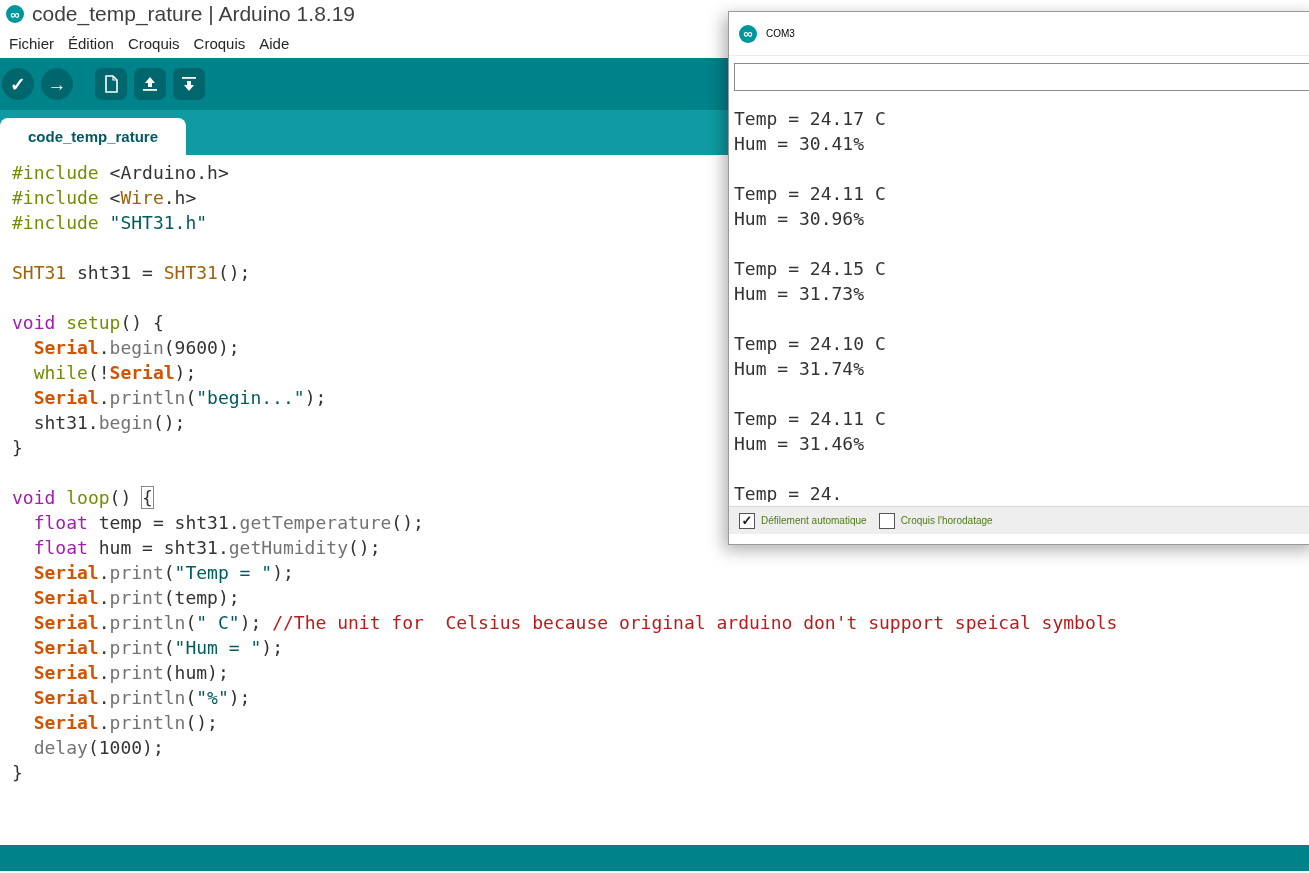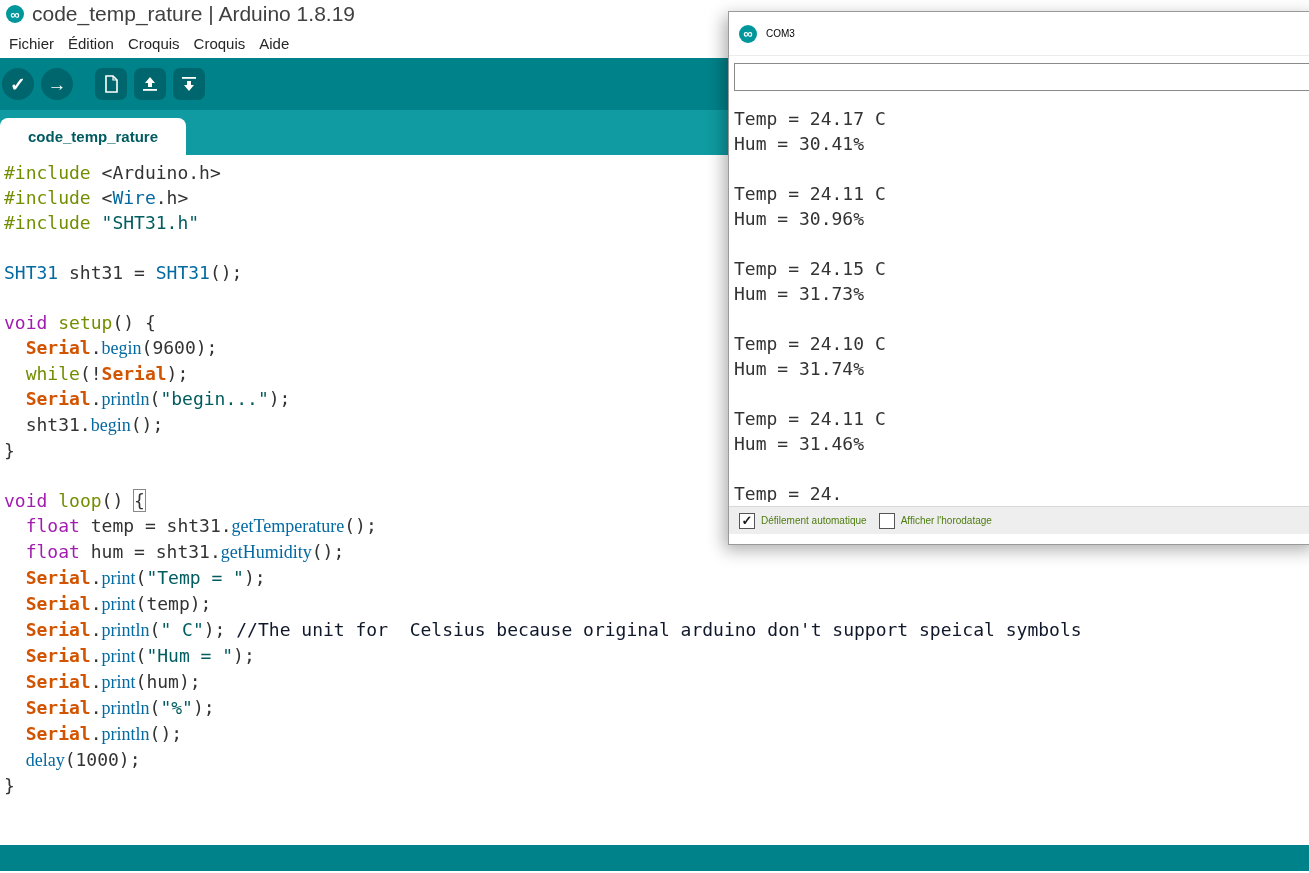--- a/index.html
+++ b/index.html
@@ -51,34 +51,34 @@
     background: #ffffff; border-radius: 8px 8px 0 0;
     display: flex; align-items: center; justify-content: center;
     font-size: 15px; font-weight: bold; color: #005b60; cursor: pointer; margin-top: 44px;
   }
 
   .editor {
     position: absolute; top: 155px; left: 0; width: 100%; height: 690px;
     background: #ffffff;
   }
   #code {
-    position: absolute; top: 5px; left: 4px;
+    position: absolute; top: 5px; left: 12px;
     font-family: "DejaVu Sans Mono", monospace;
     font-size: 18px; line-height: 25px; color: #333; white-space: pre;
   }
   .code-line { min-height: 25px; white-space: pre; }
   .t-pln { color: #333333; }
   .t-pre { color: #728E00; }
   .t-kw  { color: #728E00; }
   .t-typ { color: #a21caf; }
-  .t-cls { color: #0369a1; }
+  .t-cls { color: #a16207; }
   .t-clsb{ color: #D35400; font-weight: bold; }
-  .t-fn  { color: #0369a1; font-family: Liberation Serif, serif; }
+  .t-fn  { color: #737373; }
   .t-str { color: #005C5F; }
-  .t-com { color: #0f172a; }
+  .t-com { color: #b91c1c; }
   .t-brk { color: #333333; outline: 1px solid #888; }
 
   .statusbar {
     position: absolute; top: 845px; left: 0; width: 100%; height: 26px;
     background: #00828A;
   }
 
   
   .serial-window {
     position: absolute; top: 11px; left: 728px; width: 590px; height: 534px;
@@ -180,16 +180,16 @@
   </div>
   <input class="sm-input" value="" style="">
   <div class="sm-output" id="serial-output"><div class="sm-line">Temp = 24.17 C</div><div class="sm-line">Hum = 30.41%</div><div class="sm-line"></div><div class="sm-line">Temp = 24.11 C</div><div class="sm-line">Hum = 30.96%</div><div class="sm-line"></div><div class="sm-line">Temp = 24.15 C</div><div class="sm-line">Hum = 31.73%</div><div class="sm-line"></div><div class="sm-line">Temp = 24.10 C</div><div class="sm-line">Hum = 31.74%</div><div class="sm-line"></div><div class="sm-line">Temp = 24.11 C</div><div class="sm-line">Hum = 31.46%</div><div class="sm-line"></div><div class="sm-line">Temp = 24.</div></div>
   <div class="sm-bottom">
     <div class="sm-check">
       <span class="cb-box">✓</span>
       <span class="cb-label">Défilement automatique</span>
     </div>
     <div class="sm-check">
       <span class="cb-box"></span>
-      <span class="cb-label">Afficher l'horodatage</span>
+      <span class="cb-label">Croquis l'horodatage</span>
     </div>
   </div>
 </div>
 
 </body></html>

